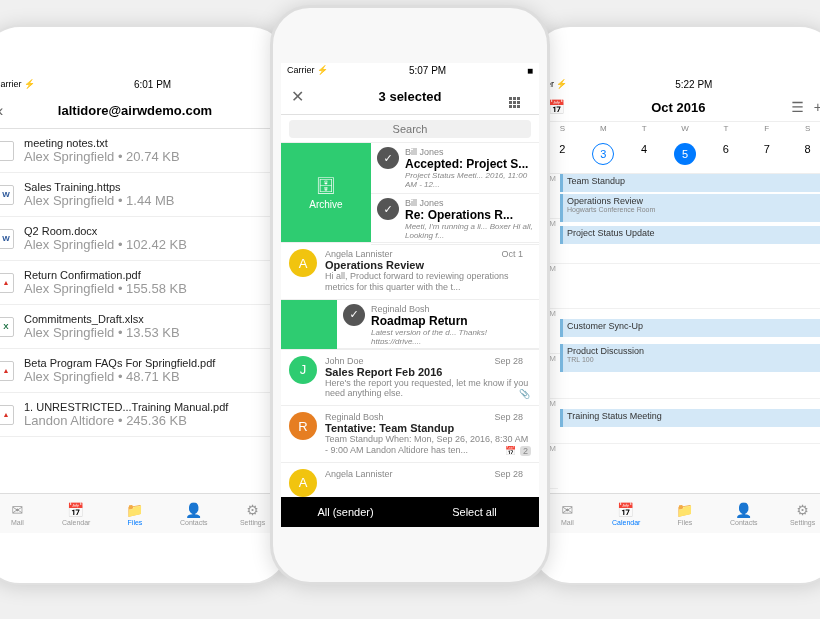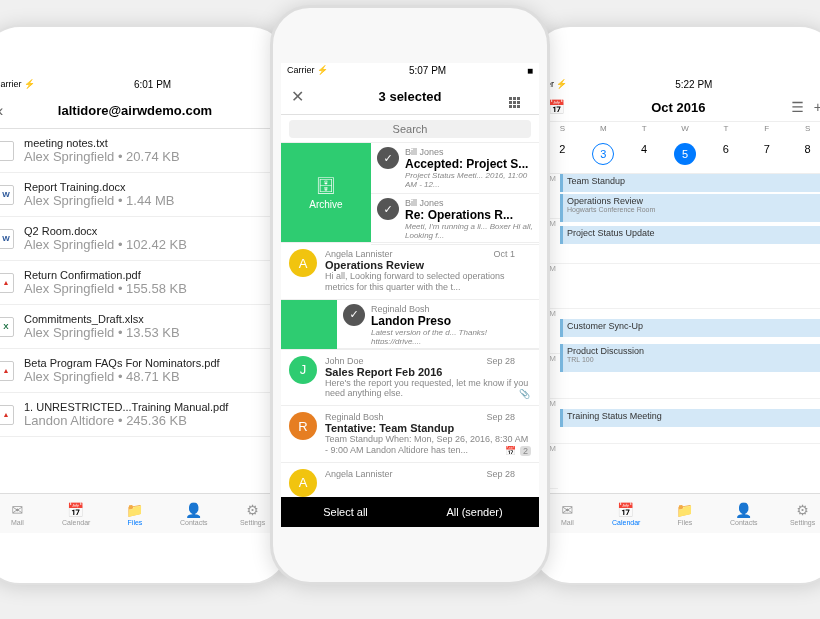--- a/index.html
+++ b/index.html
@@ -45,21 +45,21 @@
 .mini-from { font-size: 9px; color: #888; }
 .mini-subj { font-size: 12px; font-weight: 600; }
 .mini-prev { font-size: 8px; color: #888; font-style: italic; }
 
 .mail-row { display: flex; padding: 6px 8px; border-bottom: 1px solid #eee; position: relative; }
 .mail-avatar { width: 28px; height: 28px; border-radius: 50%; margin-right: 8px; flex-shrink: 0; display: flex; align-items: center; justify-content: center; color: #fff; font-size: 13px; }
 .mail-body { flex: 1; overflow: hidden; }
 .mail-from { font-size: 9px; color: #888; }
 .mail-subj { font-size: 11px; font-weight: 600; color: #222; }
 .mail-prev { font-size: 9px; color: #888; line-height: 1.2; }
-.mail-date { position: absolute; right: 24px; top: 6px; font-size: 9px; color: #888; }
+.mail-date { position: absolute; right: 16px; top: 6px; font-size: 9px; color: #888; }
 .mail-badge { position: absolute; right: 8px; bottom: 6px; font-size: 9px; color: #888; }
 
 .select-bar { background: #000; color: #fff; display: flex; height: 30px; }
 .select-bar > div { flex: 1; text-align: center; font-size: 11px; line-height: 30px; }
 
 
 .cal-head { display: flex; align-items: center; justify-content: space-between; padding: 6px 10px; border-bottom: 1px solid #eee; font-size: 13px; }
 .cal-head .icon { font-size: 14px; color: #666; }
 .dow-row { display: flex; font-size: 8px; color: #888; padding: 2px 4px; }
 .dow-row > div { flex: 1; text-align: center; }
@@ -104,21 +104,21 @@
         <div class="file-row">
           <div class="file-icon txt"></div>
     <div>
             <div class="file-name">meeting notes.txt</div>
     <div class="file-meta">Alex Springfield • 20.74 KB</div>
           </div>
         </div>
         <div class="file-row">
           <div class="file-icon docx"></div>
     <div>
-            <div class="file-name">Report Training.docx</div>
+            <div class="file-name">Sales Training.https</div>
     <div class="file-meta">Alex Springfield • 1.44 MB</div>
           </div>
         </div>
         <div class="file-row">
           <div class="file-icon docx"></div>
     <div>
             <div class="file-name">Q2 Room.docx</div>
     <div class="file-meta">Alex Springfield • 102.42 KB</div>
           </div>
         </div>
@@ -132,21 +132,21 @@
         <div class="file-row">
           <div class="file-icon xlsx"></div>
     <div>
             <div class="file-name">Commitments_Draft.xlsx</div>
     <div class="file-meta">Alex Springfield • 13.53 KB</div>
           </div>
         </div>
         <div class="file-row">
           <div class="file-icon pdf"></div>
     <div>
-            <div class="file-name">Beta Program FAQs For Nominators.pdf</div>
+            <div class="file-name">Beta Program FAQs For Springfield.pdf</div>
     <div class="file-meta">Alex Springfield • 48.71 KB</div>
           </div>
         </div>
         <div class="file-row">
           <div class="file-icon pdf"></div>
     <div>
             <div class="file-name">1. UNRESTRICTED...Training Manual.pdf</div>
     <div class="file-meta">Landon Altidore • 245.36 KB</div>
           </div>
         </div>
@@ -317,32 +317,32 @@
           </div>
         </div>
     </div>
 
     <div id="mail-list">
         <div class="mail-row">
           <div class="mail-avatar" style="background:#f1c40f">A</div>
       <div class="mail-body">
             <div class="mail-from">Angela Lannister</div>
       <div class="mail-subj">Operations Review</div>
-      <div class="mail-prev">Hi all, Looking forward to selected operations metrics for this quarter with the t...</div>
+      <div class="mail-prev">Hi all, Product forward to reviewing operations metrics for this quarter with the t...</div>
           </div>
       <div class="mail-date">Oct 1</div>
 
       </div>
         <div class="swipe-action" style="height: 50px;">
           <div class="archive-block" style="width:56px"></div>
       <div class="mini-msg" style="flex:1">
             <div class="mini-avatar check"></div>
       <div class="mini-text">
               <div class="mini-from">Reginald Bosh</div>
-      <div class="mini-subj">Landon Preso</div>
+      <div class="mini-subj">Roadmap Return</div>
       <div class="mini-prev">Latest version of the d... Thanks! https://drive....</div>
             </div>
           </div>
         </div>
         <div class="mail-row">
           <div class="mail-avatar" style="background:#2ecc71">J</div>
       <div class="mail-body">
             <div class="mail-from">John Doe</div>
       <div class="mail-subj">Sales Report Feb 2016</div>
       <div class="mail-prev">Here's the report you requested, let me know if you need anything else.</div>
@@ -369,17 +369,17 @@
             <div class="mail-from">Angela Lannister</div>
       <div class="mail-subj"></div>
       <div class="mail-prev"></div>
           </div>
       <div class="mail-date">Sep 28</div>
 
       </div>
       </div>
 
     <div class="select-bar" style="position:absolute;bottom:0;left:0;right:0">
+      <div>All (sender)</div>
       <div>Select all</div>
-      <div>All (sender)</div>
     </div>
   </div>
 </div>
 
 </body></html>

